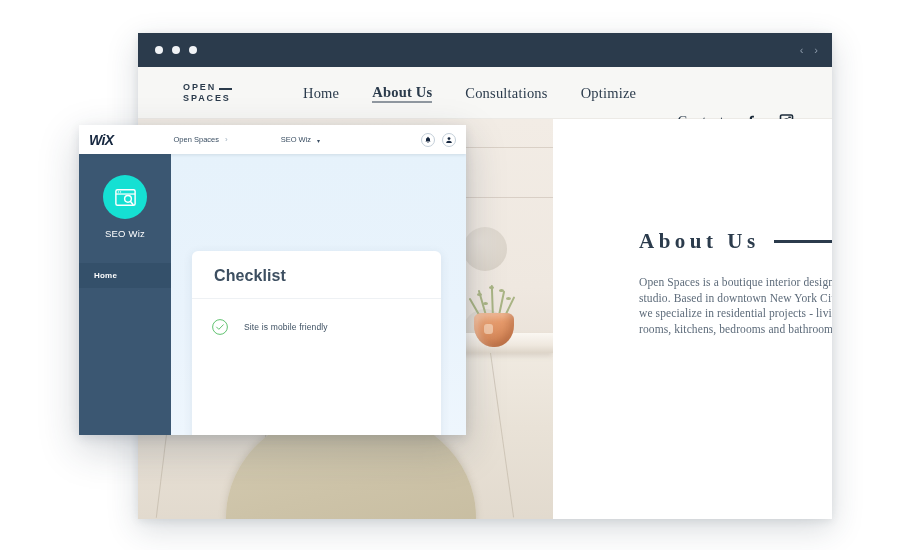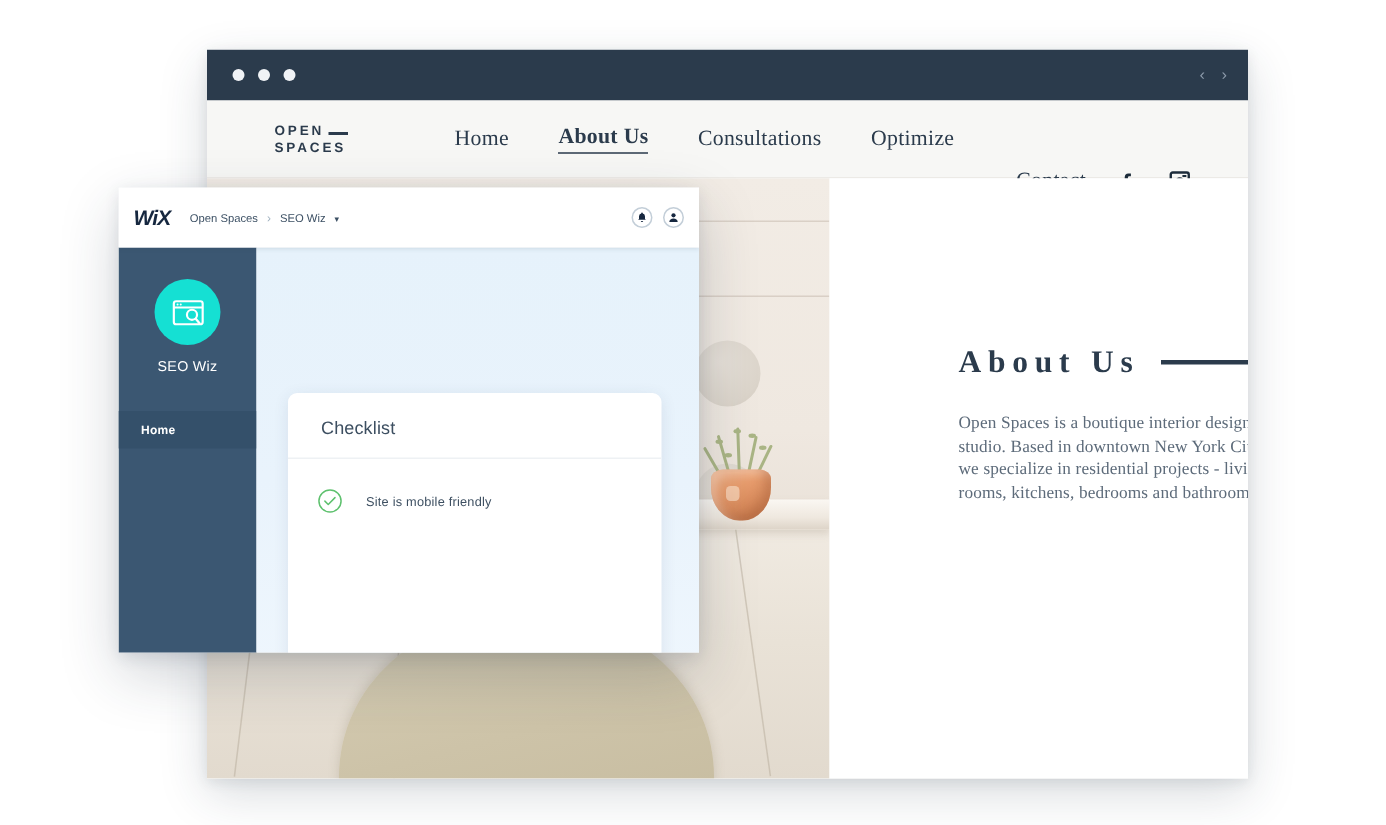--- a/index.html
+++ b/index.html
@@ -131,37 +131,37 @@
 
   
   #wix-panel {
     position: absolute; left: 79px; top: 125px;
     width: 387px; height: 310px;
     background: #fff;
     box-shadow: 0 14px 38px rgba(35,50,70,.22), 0 3px 10px rgba(35,50,70,.12);
     overflow: hidden;
   }
   #wix-topbar {
-    height: 40px; background: #fff;
+    height: 29px; background: #fff;
     display: flex; align-items: center;
     position: relative;
     box-shadow: 0 1px 3px rgba(40,60,85,.13);
     z-index: 5;
   }
   #wix-logo {
     margin-left: 10px; color: #16273f;
     font-family: "Liberation Sans", sans-serif;
     font-size: 14px; font-weight: bold; font-style: italic; letter-spacing: -.6px;
   }
   #breadcrumb {
     display: flex; align-items: center; gap: 6px;
     margin-left: 13px; font-size: 7.5px; color: #3b4f63;
   }
   #breadcrumb .sep { color: #9fb0bf; font-size: 8px; }
-  #breadcrumb .crumb { cursor: pointer; white-space: nowrap; }
+  #breadcrumb .crumb { cursor: pointer; white-space: nowrap; margin-left: 47px; }
   #breadcrumb .caret { font-size: 6px; color: #3b4f63; position: relative; top: 1px;}
   #wix-top-actions {
     position: absolute; right: 10px; top: 50%; transform: translateY(-50%);
     display: flex; gap: 7px;
   }
   .circ-btn {
     width: 14px; height: 14px; border-radius: 50%;
     border: 1px solid #c3ced8; background: #fff;
     display: flex; align-items: center; justify-content: center;
     cursor: pointer;
@@ -198,21 +198,21 @@
     font-size: 14.5px; color: #2c3e50; letter-spacing: .1px;
   }
   #checklist-card {
     position: absolute; left: 21px; top: 97px; right: 25px; bottom: -40px;
     background: #fff; border-radius: 6px;
     box-shadow: 0 2px 10px rgba(45,70,100,.10);
     overflow: hidden;
   }
   #checklist-title {
     padding: 16px 0 13px 22px;
-    font-size: 12px; color: #3d4f61; letter-spacing: .1px;
+    font-size: 16px; color: #3d4f61; letter-spacing: .1px; font-weight: bold;
   }
   .cl-item {
     display: flex; align-items: center; gap: 15px;
     height: 56px; padding-left: 19px; padding-right: 14px;
     border-top: 1px solid #eef1f4; cursor: pointer;
   }
   .cl-icon { width: 18px; height: 18px; flex: 0 0 18px; }
   .cl-text { font-size: 8.5px; color: #3d4f61; letter-spacing: .15px; }
 </style>
 </head>

